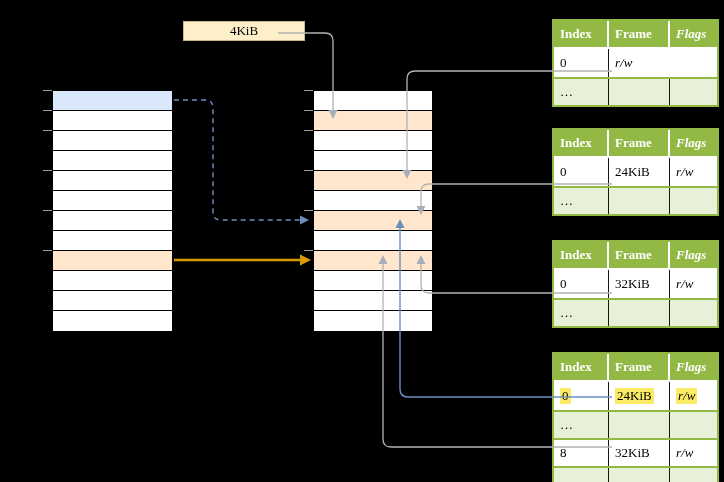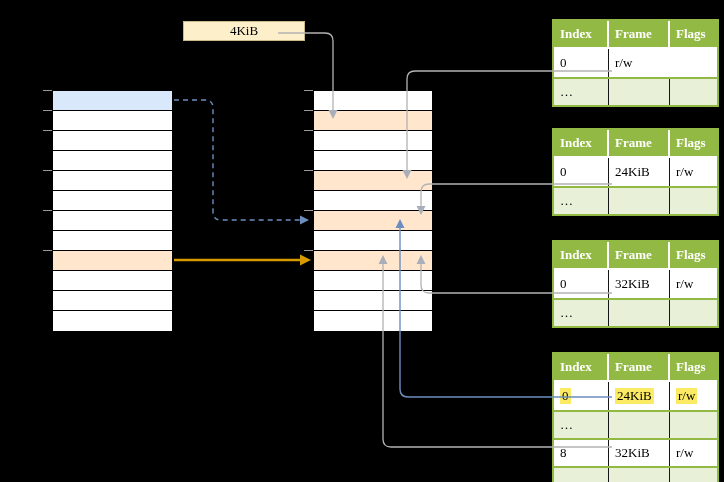--- a/index.html
+++ b/index.html
@@ -32,21 +32,21 @@
   
   .pt{position:absolute;left:552px;width:167px;border:2px solid var(--table-border-green);
       box-sizing:border-box;background:#fff;font-size:13px;}
   .pt-row{display:grid;grid-template-columns:55px 61px 1fr;height:28px;box-sizing:border-box;}
   .pt-row.head{background:var(--table-header-green);color:#fff;font-weight:bold;border-bottom:2px solid #fff;}
   .pt-row.body + .pt-row.body{border-top:2px solid var(--table-border-green);}
   .pt-row.green{background:var(--table-row-green);}
   .pt-cell{display:flex;align-items:center;padding-left:6px;box-sizing:border-box;overflow:hidden;white-space:nowrap;}
   .pt-row.head .pt-cell{border-right:2px solid #fff;}
   .pt-row.body .pt-cell{border-right:1px solid #161616;color:#000;}
-  .pt-row .pt-cell:last-child{border-right:none;}
+  .pt-row .pt-cell:last-child{border-right:none;font-style:italic;}
   .hl{background:var(--highlight-yellow);padding:0 2px;}
 
   svg#connector-layer{position:absolute;left:0;top:0;pointer-events:none;}
 </style>
 <style>.gline{fill:none;stroke:#B3B3B3;stroke-width:1.3;}.ghead{fill:#A8AFBA;}.bline{fill:none;stroke:#6C8EBF;stroke-width:1.4;}.bline.dash{stroke-dasharray:5 4;}.bhead{fill:#6C8EBF;}.oline{fill:none;stroke:#D79B00;stroke-width:2.4;}.ohead{fill:#D79B00;}</style></head>
 <body>
 
 <div class="stage">
 
   <div class="label-box">

